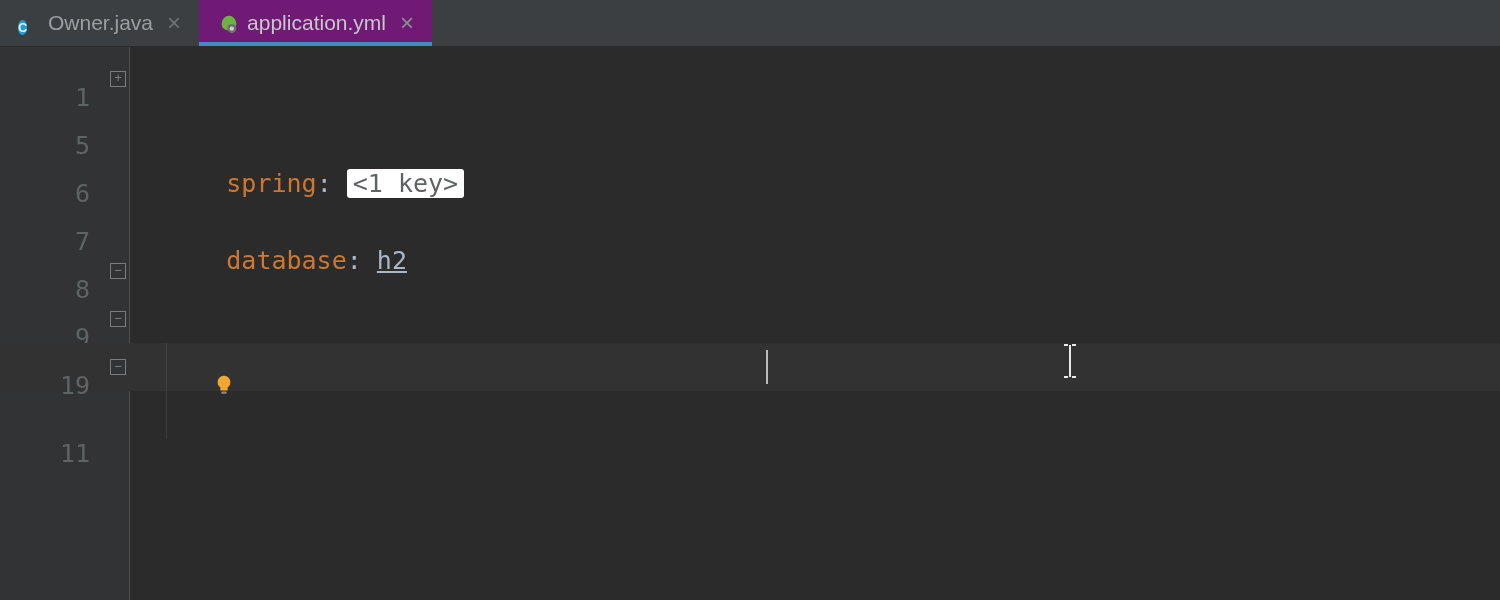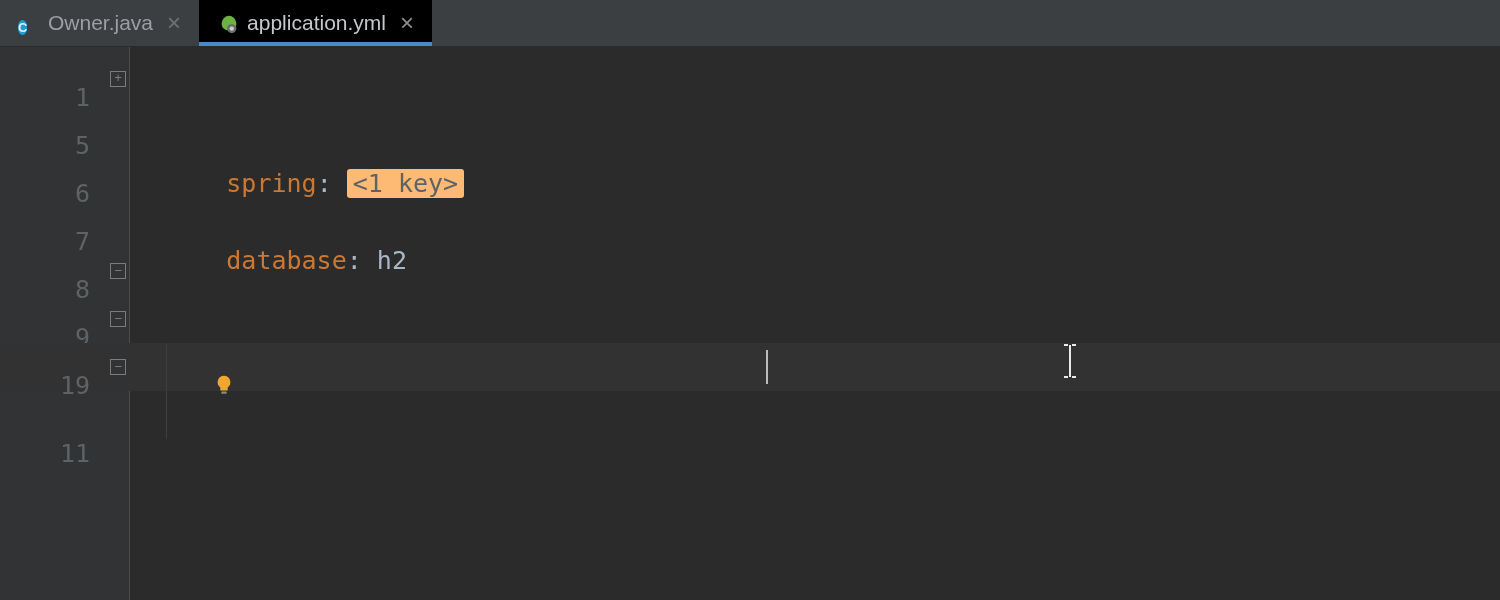--- a/index.html
+++ b/index.html
@@ -23,21 +23,21 @@
     align-items: center;
     padding: 0 14px 0 18px;
     gap: 10px;
     font-family: -apple-system, "Segoe UI", sans-serif;
     font-size: 21px;
     color: #a5a9ad;
     cursor: pointer;
     position: relative;
   }
   .tab.inactive { background: #3c3f41; color: #9b9fa3; }
-  .tab.active   { background: #000000; color: #c5c9cc; }
+  .tab.active   { background: #701a75; color: #c5c9cc; }
   .tab.active::after {
     content: "";
     position: absolute;
     left: 0; right: 0; bottom: 0;
     height: 4px;
     background: #4a88c7;
   }
   .tab .close {
     font-size: 24px;
     line-height: 1;
@@ -109,22 +109,22 @@
   .code {
     position: absolute;
     left: 136px;
     font-size: 25px;
     line-height: 48px;
     color: #a9b7c6;
   }
   .tok-key    { color: #cc7832; }
   .tok-key2   { color: #cc7832; }
   .tok-punc   { color: #a9b7c6; }
-  .tok-val    { color: #a9b7c6; }
-  .tok-folded { color: #5e6366; background: #fdba74; border-radius: 3px; padding: 0 6px; }
+  .tok-val    { color: #a9b7c6; text-decoration: underline; }
+  .tok-folded { color: #5e6366; background: #ffffff; border-radius: 3px; padding: 0 6px; }
   .tok-url    { color: #a9b7c6; text-decoration: underline; text-decoration-color: #6d737a; text-underline-offset: 5px; }
   .caret {
     position: absolute;
     width: 2px; height: 34px;
     background: #bbbbbb;
   }
   .ibeam {
     position: absolute;
     color: #cfd2d4;
     font-size: 32px;

